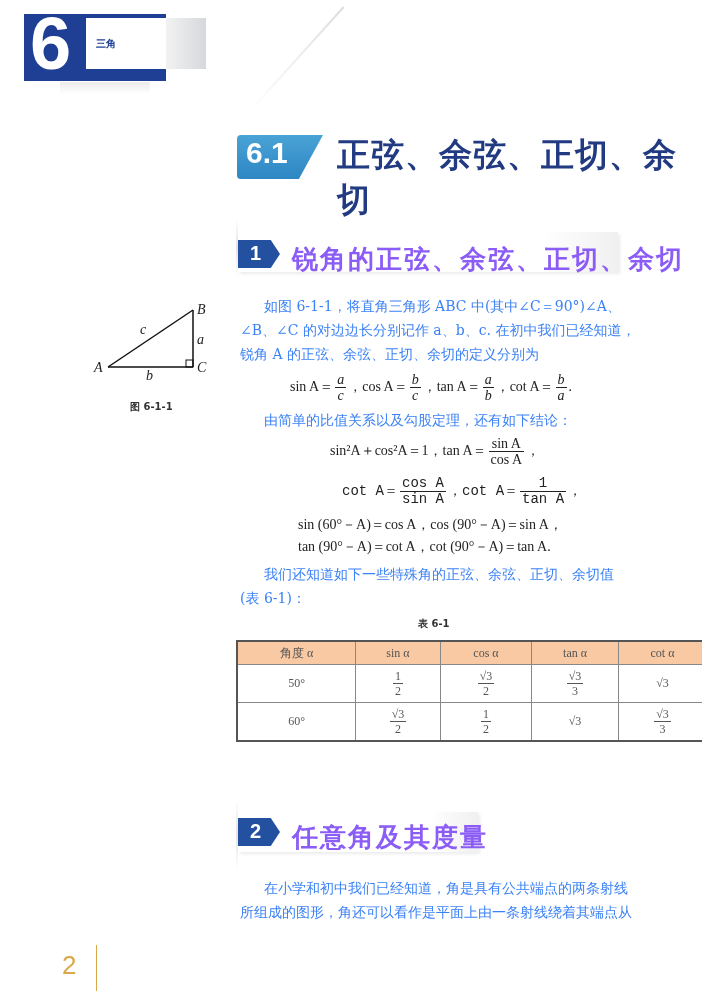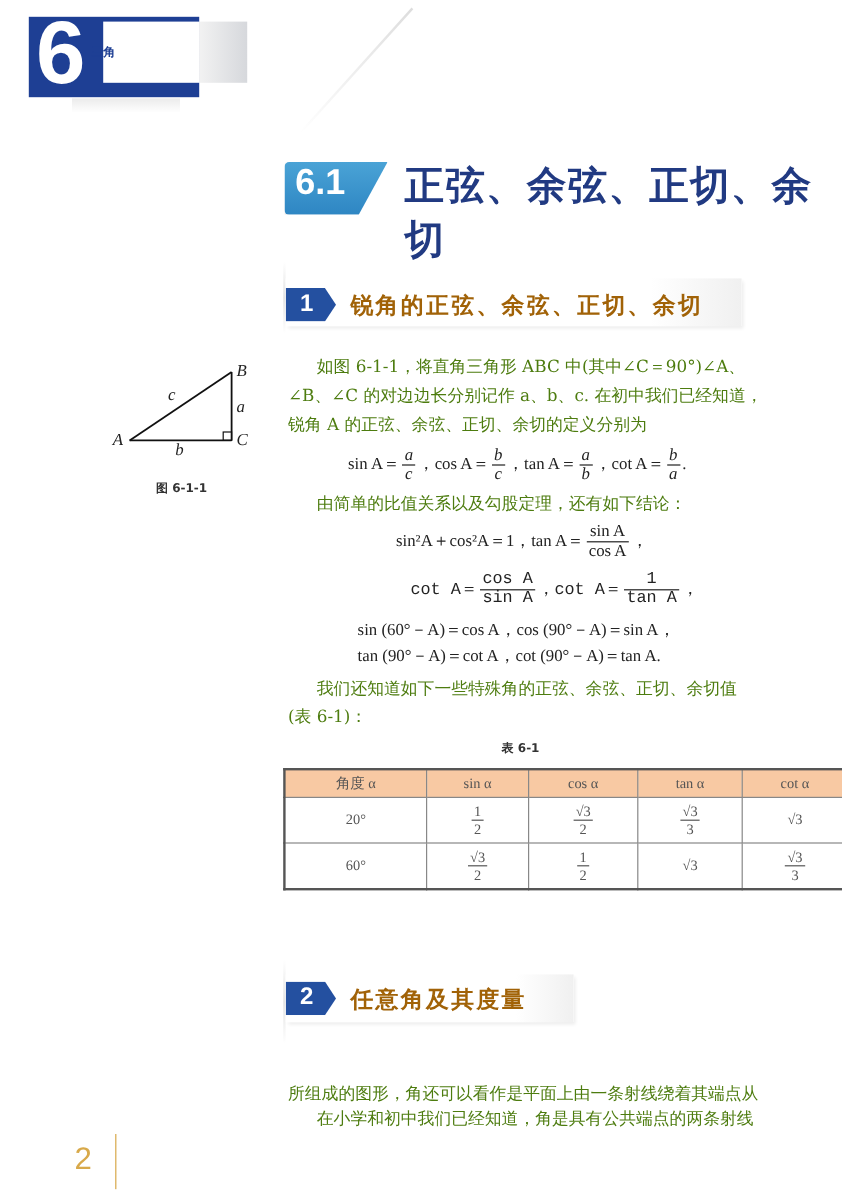--- a/index.html
+++ b/index.html
@@ -7,45 +7,45 @@
          font-family:"DejaVu Serif", "Liberation Serif", serif; color:#222; }
   .abs { position:absolute; }
 
   
   .chap-block { left:24px; top:14px; width:142px; height:67px; background:#1e3f94; }
   .chap-num { left:30px; top:4px; font-family:"Liberation Sans", sans-serif; font-weight:bold;
               font-size:74px; color:#fff; line-height:80px; letter-spacing:-2px; }
   .chap-white { left:86px; top:18px; width:80px; height:51px; background:#fff; }
   .chap-fade { left:166px; top:18px; width:40px; height:51px;
                background:linear-gradient(90deg,#f2f2f2,#d6d8dc); }
-  .chap-name { left:76px; top:37px; font-family:"DejaVu Sans", sans-serif; font-size:10px; font-weight:bold; color:#1e3f94; }
+  .chap-name { left:96px; top:37px; font-family:"DejaVu Sans", sans-serif; font-size:10px; font-weight:bold; color:#1e3f94; }
   .chap-shadow { left:60px; top:82px; width:90px; height:12px;
                  background:linear-gradient(180deg,rgba(0,0,0,0.08),rgba(0,0,0,0)); }
 
   
   .diag-line { left:250px; top:110px; width:140px; height:2px; background:linear-gradient(90deg,rgba(200,200,200,0),#ddd);
                transform-origin:left center; transform:rotate(-48deg); }
   .sec-badge { left:237px; top:135px; width:86px; height:44px;
                background:linear-gradient(180deg,#4aa3d6,#2e86c3); border-radius:4px 0 0 4px;
                clip-path:polygon(0 0,100% 0,72% 100%,0 100%); box-shadow:0 4px 6px rgba(0,0,0,.15); }
   .sec-num { left:246px; top:136px; font-family:"Liberation Sans", sans-serif; font-weight:bold;
              font-size:30px; color:#fff; }
   .sec-title { left:325px; top:133px; font-family:"DejaVu Sans", sans-serif; font-weight:bold;
                font-size:33px; color:#213a82; letter-spacing:1px;margin-left:12px; }
 
   
   .sub-bar { height:40px; width:380px; background:linear-gradient(90deg,#fff 0%,#fff 80%,#f0f0f0 100%);
              box-shadow:2px 2px 3px rgba(0,0,0,0.08); }
   .sub-vline { width:2px; background:linear-gradient(180deg,rgba(220,220,220,0),#e3e3e3,rgba(220,220,220,0)); }
   .sub-badge { width:42px; height:28px; background:#2450a0; clip-path:polygon(0 0,78% 0,100% 50%,78% 100%,0 100%); }
   .sub-num { font-family:"Liberation Sans", sans-serif; font-weight:bold; font-size:20px; color:#fff; }
-  .sub-title { font-family:"DejaVu Sans", sans-serif; font-weight:bold; font-size:19px; color:#a16207; letter-spacing:2px; }
+  .sub-title { font-family:"DejaVu Sans", sans-serif; font-weight:bold; font-size:26px; color:#8b5cf6; letter-spacing:2px; }
 
   
-  .para { font-size:14px; line-height:24px; color:#4d7c0f; }
+  .para { font-size:14px; line-height:24px; color:#3b82f6; }
   .math { font-family:"Liberation Serif", serif; font-size:14px; color:#222; white-space:nowrap; }
   .it { font-style:italic; }
   .frac { display:inline-block; vertical-align:middle; text-align:center; margin:0 2px; }
   .frac > span { display:block; line-height:15px; padding:0 2px; }
   .frac > span.num { border-bottom:1px solid #222; }
 
   
   .fig-caption { font-family:"DejaVu Sans", sans-serif; font-size:10px; font-weight:bold; color:#333; }
 
   
@@ -126,21 +126,21 @@
     <tr>
       <th>角度 α</th>
       <th>sin α</th>
       <th>cos α</th>
       <th>tan α</th>
       <th>cot α</th>
     </tr>
   </thead>
   <tbody>
     <tr>
-      <td>20°</td>
+      <td>50°</td>
       <td><span class="frac"><span class="num">1</span><span>2</span></span></td>
       <td><span class="frac"><span class="num">√3</span><span>2</span></span></td>
       <td><span class="frac"><span class="num">√3</span><span>3</span></span></td>
       <td>√3</td>
     </tr>
     <tr>
       <td>60°</td>
       <td><span class="frac"><span class="num">√3</span><span>2</span></span></td>
       <td><span class="frac"><span class="num">1</span><span>2</span></span></td>
       <td>√3</td>
@@ -148,17 +148,17 @@
     </tr>
   </tbody>
 </table>
 
 <div class="abs sub-vline" style="left:236px;top:800px;height:70px;"></div>
 <div class="abs sub-bar" style="left:238px;top:812px;width:240px;"></div>
 <div class="abs sub-badge" style="left:238px;top:818px;"></div>
 <div class="abs sub-num" style="left:250px;top:820px;">2</div>
 <div class="abs sub-title" style="left:292px;top:820px;">任意角及其度量</div>
 
-<div class="abs para" style="left:264px;top:876px;margin-top:45px;">在小学和初中我们已经知道，角是具有公共端点的两条射线</div>
+<div class="abs para" style="left:264px;top:876px;">在小学和初中我们已经知道，角是具有公共端点的两条射线</div>
 <div class="abs para" style="left:240px;top:900px;">所组成的图形，角还可以看作是平面上由一条射线绕着其端点从</div>
 
 <div class="abs page-num">2</div>
 <div class="abs page-rule"></div>
 
 </body></html>

